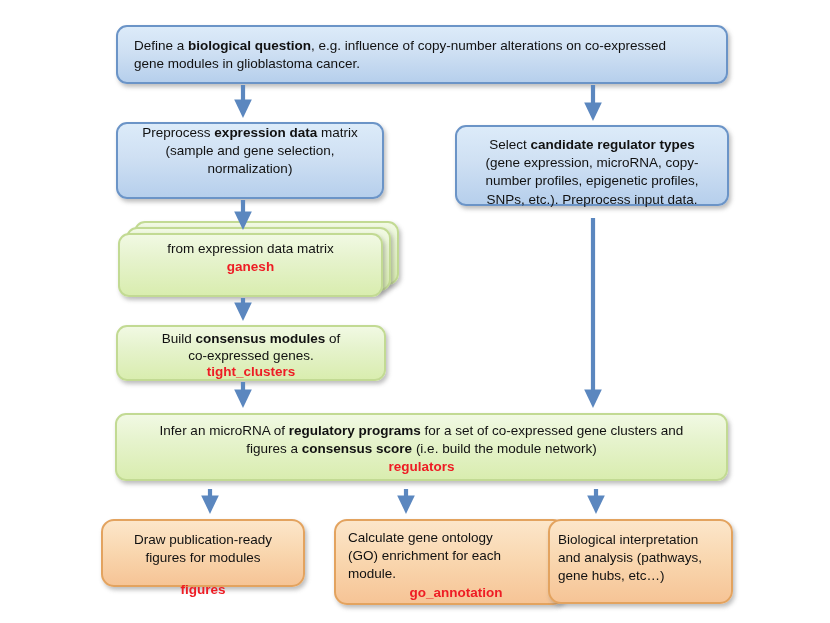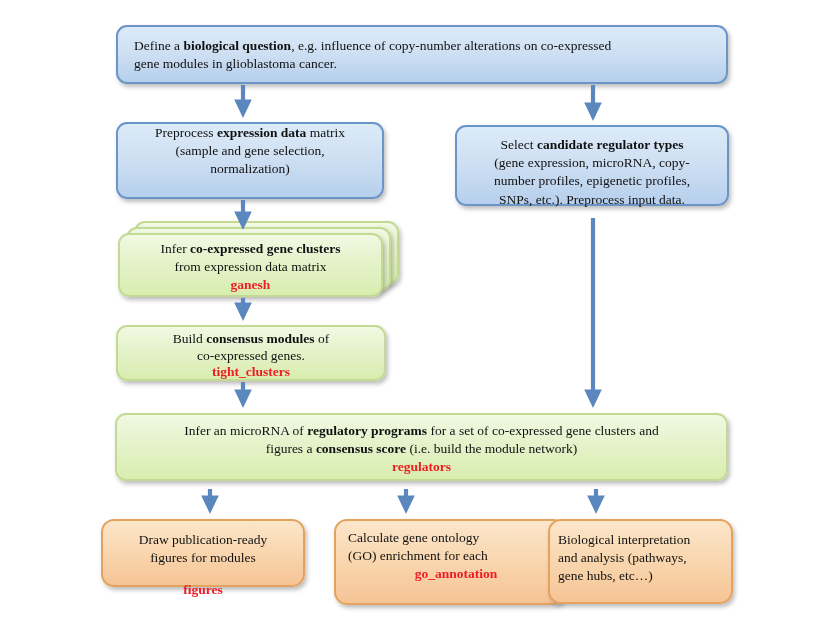--- a/index.html
+++ b/index.html
@@ -1,18 +1,18 @@
 <!DOCTYPE html>
 <html><head>
 <meta charset="utf-8">
 <style>
   html,body{margin:0;padding:0;background:#ffffff;}
   #canvas{
     position:relative;width:830px;height:623px;background:#ffffff;overflow:hidden;
-    font-family:Liberation Serif, serif;color:#111111;font-size:13.5px;line-height:1.35;
+    font-family:Liberation Sans, sans-serif;color:#111111;font-size:13.5px;line-height:1.35;
   }
   .box{
     position:absolute;box-sizing:border-box;border-radius:11px;text-align:center;
     box-shadow:2px 3px 4px rgba(110,110,110,.45);
   }
   .blue{
     border:2px solid #6b94c7;
     background:linear-gradient(180deg,#dcebf9 0%,#cfe0f3 45%,#b6cfec 100%);
   }
   .green{
@@ -63,21 +63,20 @@
   <div class="box blue" id="box-select">
     <div class="line"><span>Select </span><b>candidate regulator types</b></div>
     <div class="line">(gene expression, microRNA, copy-</div>
     <div class="line">number profiles, epigenetic profiles,</div>
     <div class="line">SNPs, etc.). Preprocess input data.</div>
   </div>
 
   <div class="box green stack-layer" id="stack-back2"></div>
   <div class="box green stack-layer" id="stack-back1"></div>
   <div class="box green" id="box-clusters">
-    <div class="line"><span>Infer </span><b>co-expressed gene clusters</b></div>
     <div class="line">from expression data matrix</div>
     <div class="redlabel">ganesh</div>
   </div>
 
   <div class="box green" id="box-build">
     <div class="line"><span>Build </span><b>consensus modules</b><span> of</span></div>
     <div class="line">co-expressed genes.</div>
     <div class="redlabel">tight_clusters</div>
   </div>
 
@@ -89,20 +88,21 @@
 
   <div class="box orange" id="box-figures">
     <div class="line">Draw publication-ready</div>
     <div class="line">figures for modules</div>
     <div class="redlabel">figures</div>
   </div>
 
   <div class="box orange left" id="box-go">
     <div class="line">Calculate gene ontology</div>
     <div class="line">(GO) enrichment for each</div>
+    <div class="line">module.</div>
     <div class="redlabel">go_annotation</div>
   </div>
 
   <div class="box orange left" id="box-interp">
     <div class="line">Biological interpretation</div>
     <div class="line">and analysis (pathways,</div>
     <div class="line">gene hubs, etc…)</div>
   </div>
 
   <svg id="arrows" width="830" height="623" viewBox="0 0 830 623">

